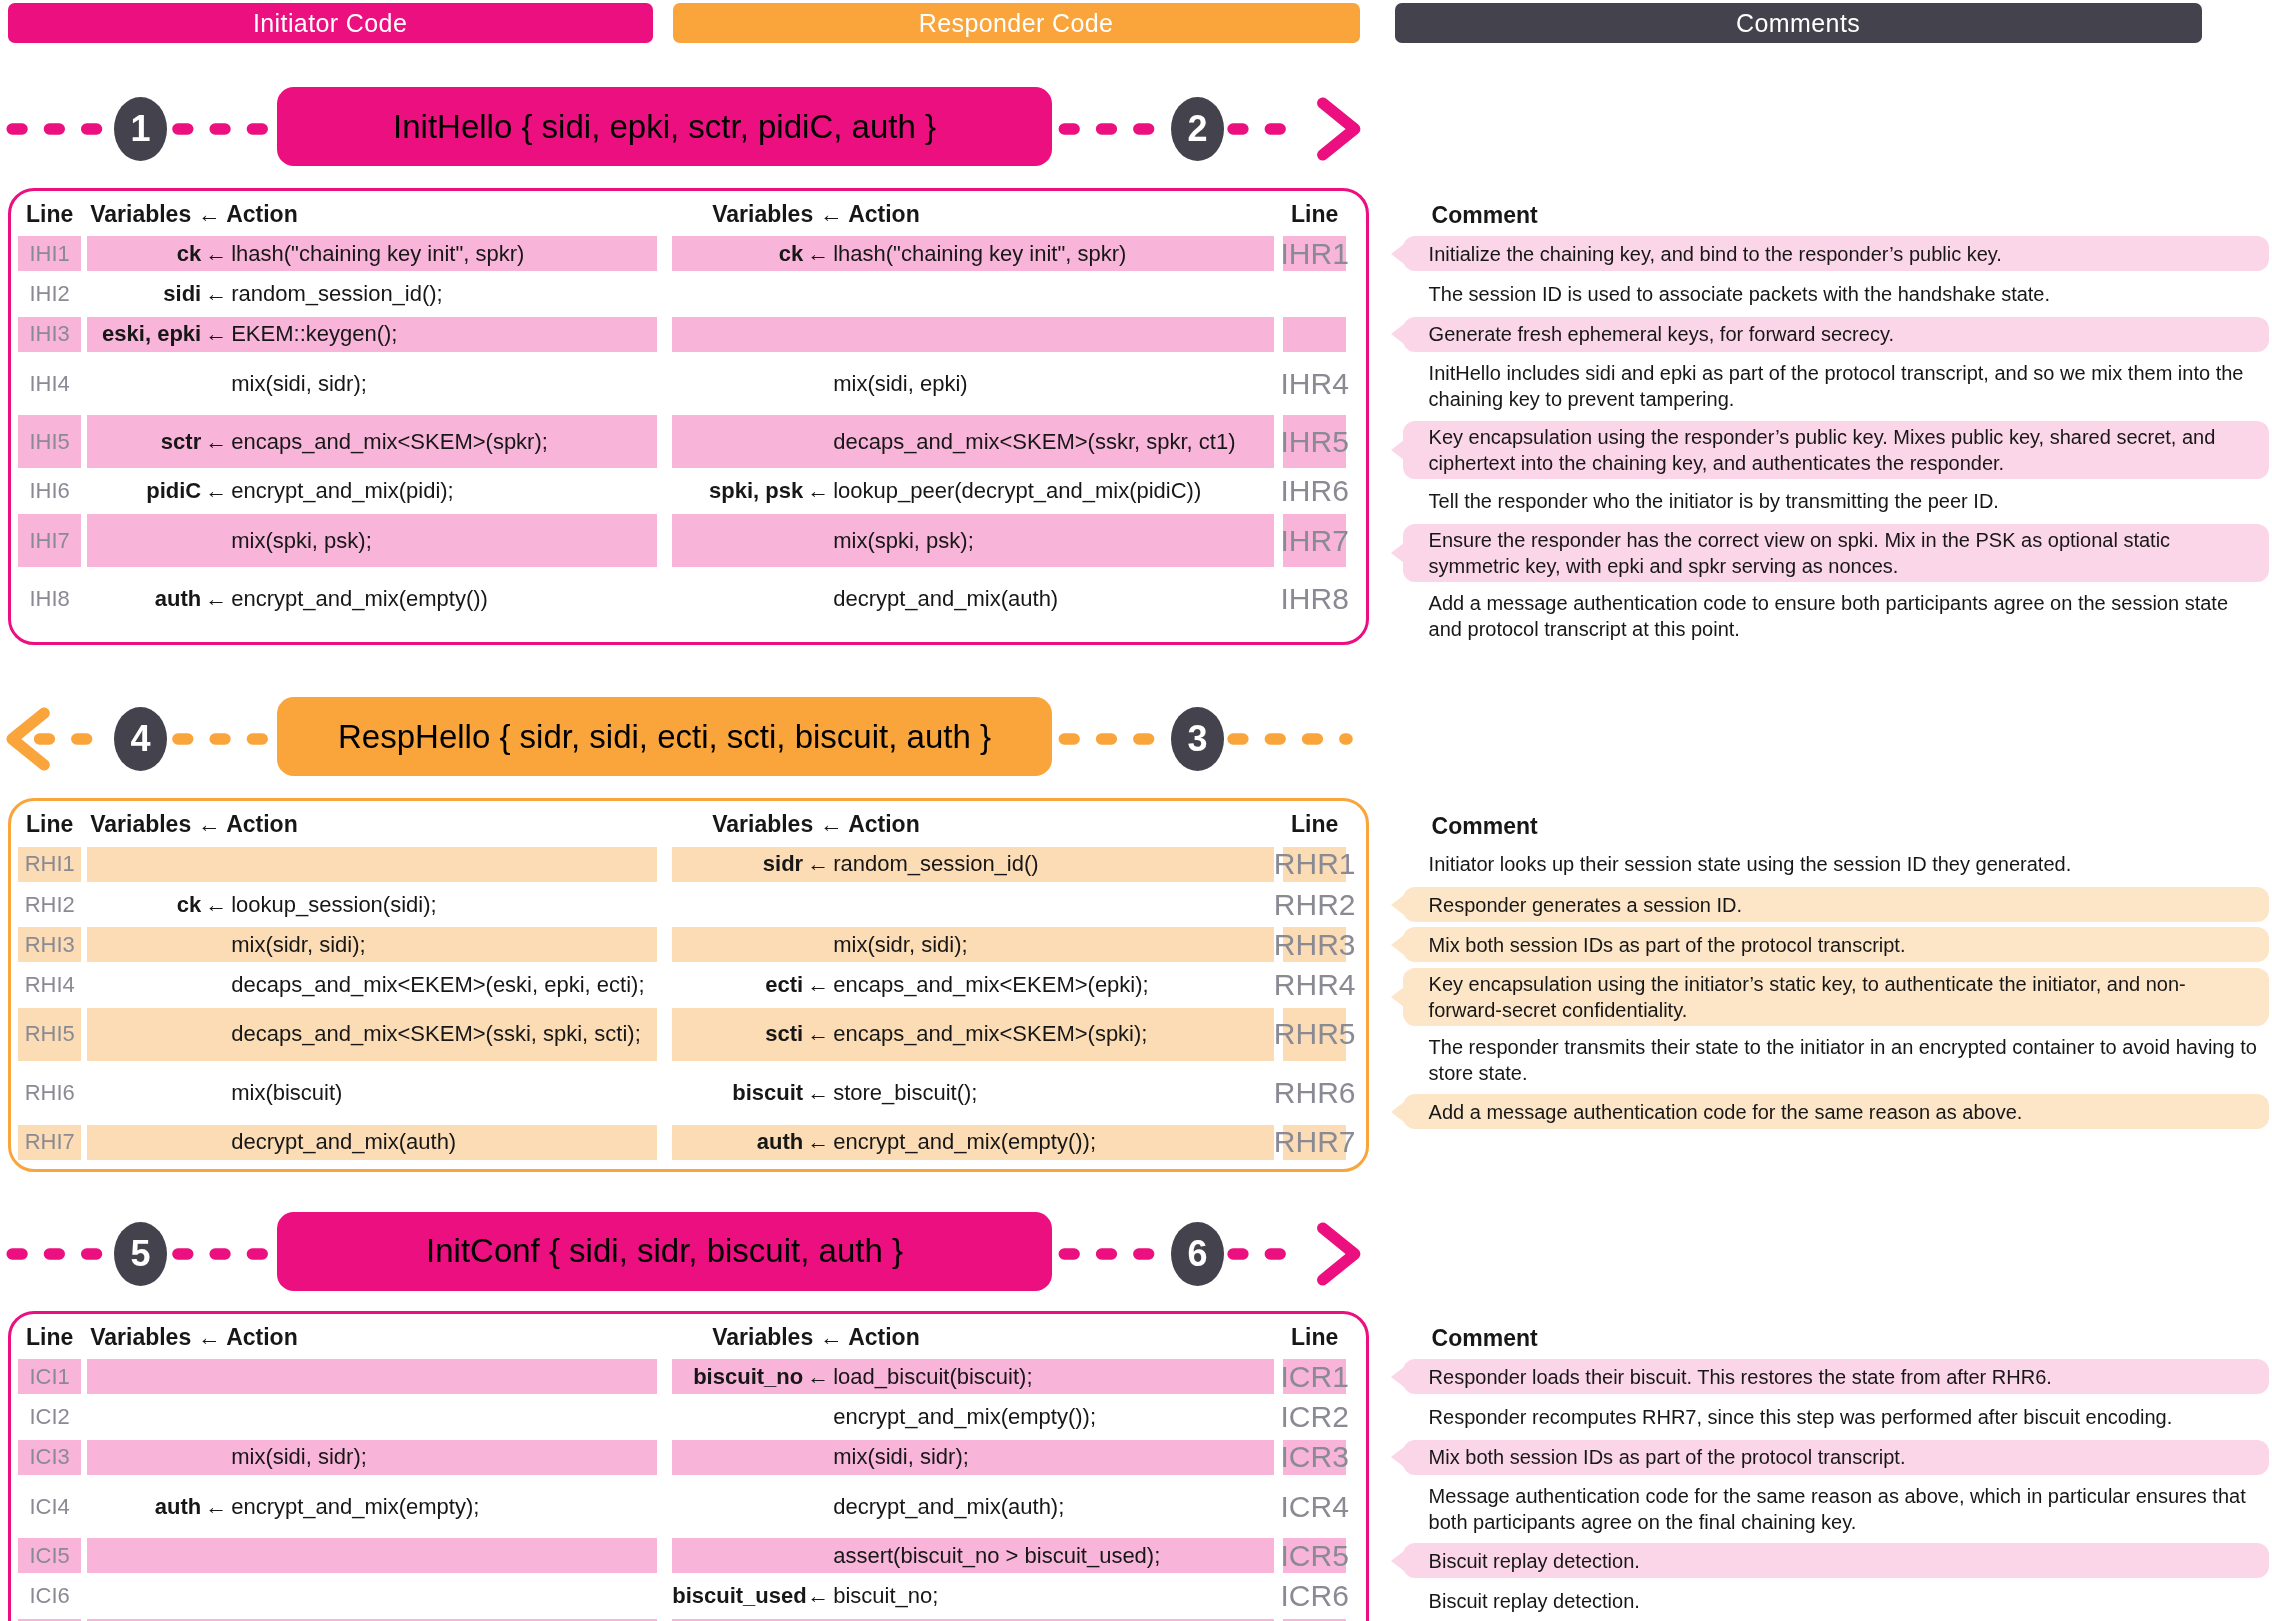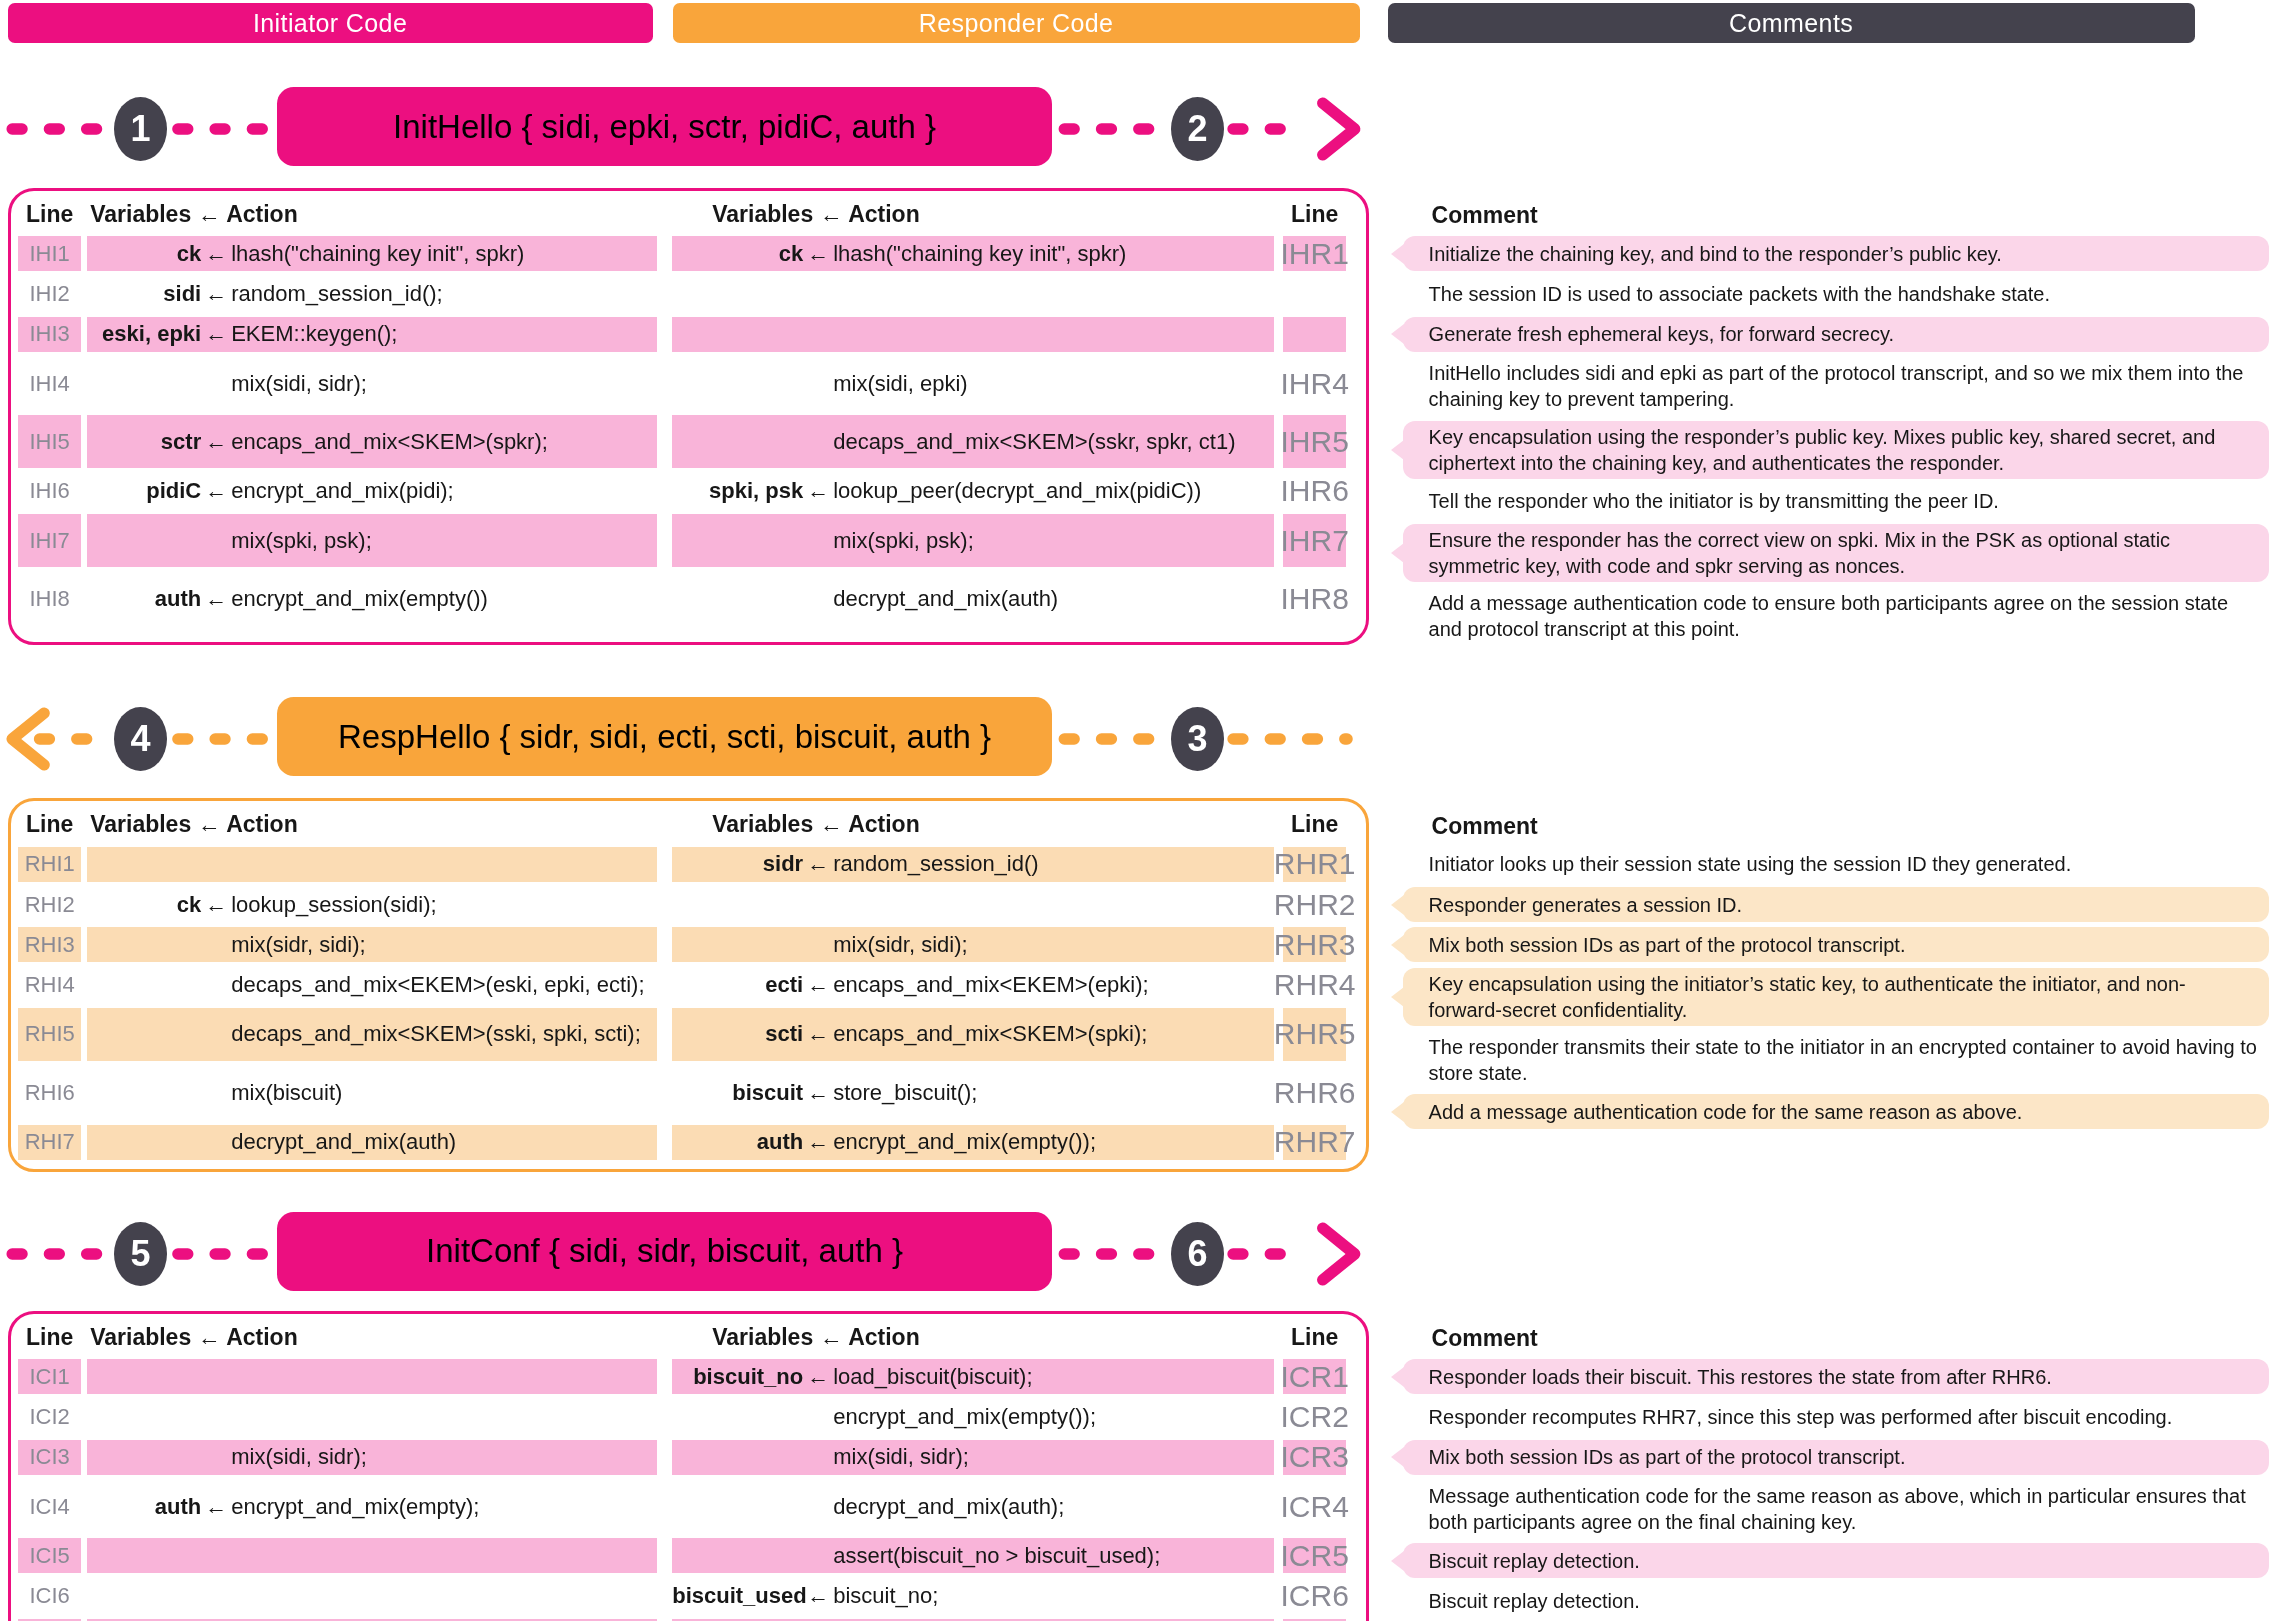--- a/index.html
+++ b/index.html
@@ -13,21 +13,21 @@
   }
   
   .col-headers{display:flex;padding:3px 0 0 7.6px;}
   .col-bar{
     height:40px;border-radius:6.8px;
     display:flex;align-items:center;justify-content:center;
     color:#fff;font-size:25px;font-weight:500;letter-spacing:0.4px;
   }
   .col-bar.pink-bar{width:645px;background:var(--c-magenta);}
   .col-bar.orange-bar{width:687px;margin-left:20px;background:var(--c-orange);}
-  .col-bar.dark-bar{width:807px;margin-left:28px;background:var(--c-dark);}
+  .col-bar.dark-bar{width:807px;margin-left:35px;background:var(--c-dark);}
 
   
   .proto-section.pink{--accent:var(--c-magenta);--row:var(--c-pink-row);--bubble:var(--c-pink-bubble);}
   .proto-section.orange{--accent:var(--c-orange);--row:var(--c-orange-row);--bubble:var(--c-orange-bubble);}
 
   
   .flow-row{position:relative;height:84px;}
   .proto-section:nth-of-type(1) .flow-row{margin-top:44px;}
   .proto-section:nth-of-type(2) .flow-row{margin-top:52px;}
   .proto-section:nth-of-type(3) .flow-row{margin-top:40px;}
@@ -281,21 +281,21 @@
   </div>
 
   <div class="c-row">
     <div class="bubble">
       <span class="c-text">Tell the responder who the initiator is by transmitting the peer ID.</span>
     </div>
   </div>
 
   <div class="c-row hl tall">
     <div class="bubble">
-      <span class="c-text">Ensure the responder has the correct view on spki. Mix in the PSK as optional static symmetric key, with code and spkr serving as nonces.</span>
+      <span class="c-text">Ensure the responder has the correct view on spki. Mix in the PSK as optional static symmetric key, with epki and spkr serving as nonces.</span>
     </div>
   </div>
 
   <div class="c-row tall">
     <div class="bubble">
       <span class="c-text">Add a message authentication code to ensure both participants agree on the session state and protocol transcript at this point.</span>
     </div>
   </div>
 </div>
       </div>

